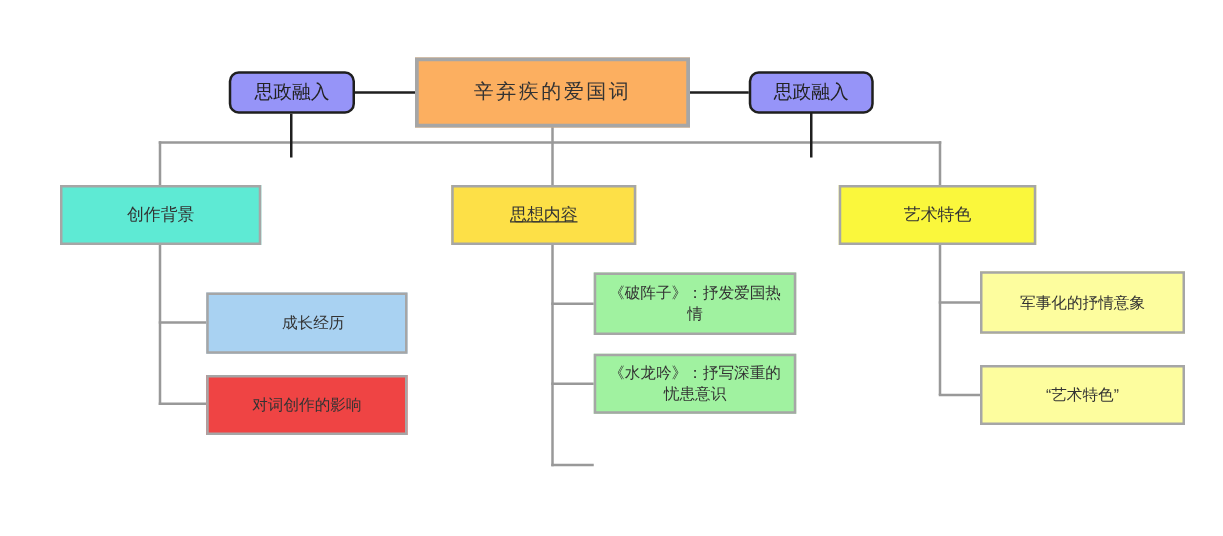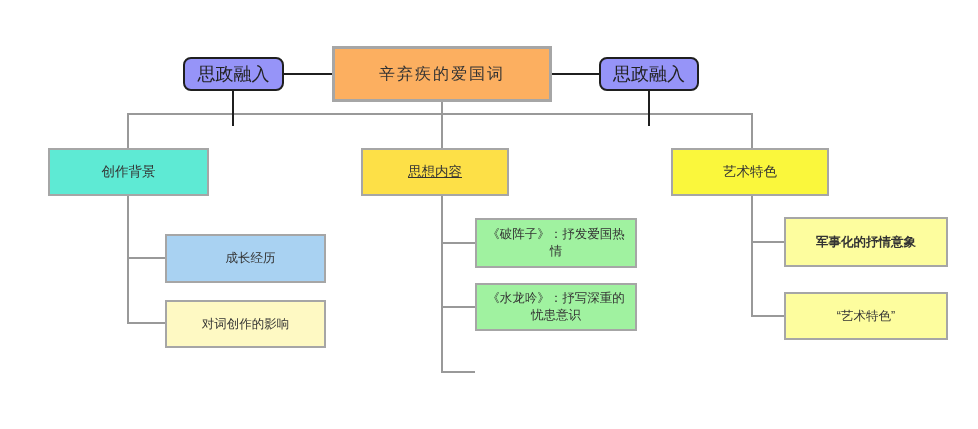--- a/index.html
+++ b/index.html
@@ -5,21 +5,21 @@
   html,body{margin:0;padding:0;background:#ffffff;}
   body{font-family:"Liberation Sans","DejaVu Sans",sans-serif;}
   .canvas{position:relative;width:978px;height:429px;background:#ffffff;overflow:hidden;}
   .node{
     position:absolute;box-sizing:border-box;
     display:flex;align-items:center;justify-content:center;text-align:center;
     color:#333333;line-height:1.35;padding:2px 6px;
   }
   .rect{border:2px solid #A6A6A6;}
   .root{border:3px solid #A6A6A6;font-weight:normal;font-size:16px;letter-spacing:2px;}
-  .callout{border:2px solid #1F1F1F;border-radius:8px;font-size:18px;color:#222222;}
+  .callout{border:2px solid #1F1F1F;border-radius:8px;font-size:15px;color:#222222;}
   .branch{font-size:13.5px;}
   .sub{font-size:12.5px;}
   .line{position:absolute;}
 </style>
 </head>
 <body>
 
 <div class="canvas">
 
   <div class="line" style="left: 127px; top: 113px; width: 626px; height: 2px; background-color: rgb(153, 153, 153);"></div>
@@ -48,21 +48,21 @@
   <div class="node root" style="left: 332px; top: 46px; width: 220px; height: 56px; background-color: rgb(252, 175, 96);">辛弃疾的爱国词</div>
 
   <div class="node callout" style="left: 183px; top: 57px; width: 101px; height: 34px; background-color: rgb(150, 148, 248);">思政融入</div>
   <div class="node callout" style="left: 599px; top: 57px; width: 100px; height: 34px; background-color: rgb(150, 148, 248);">思政融入</div>
 
   <div class="node rect branch" style="left: 48px; top: 148px; width: 161px; height: 48px; background-color: #5eead4;">创作背景</div>
   <div class="node rect branch" style="left: 361px; top: 148px; width: 148px; height: 48px; background-color: #fde047; text-decoration: underline;">思想内容</div>
   <div class="node rect branch" style="left: 671px; top: 148px; width: 158px; height: 48px; background-color: rgb(250, 247, 60);">艺术特色</div>
 
   <div class="node rect sub" style="left: 165px; top: 234px; width: 161px; height: 49px; background-color: rgb(169, 210, 242); padding-left: 16px;">成长经历</div>
-  <div class="node rect sub" style="left: 165px; top: 300px; width: 161px; height: 48px; background-color: #fef9c3;">对词创作的影响</div>
+  <div class="node rect sub" style="left: 165px; top: 300px; width: 161px; height: 48px; background-color: #ef4444;">对词创作的影响</div>
 
   <div class="node rect sub" style="left: 475px; top: 218px; width: 162px; height: 50px; background-color: rgb(160, 242, 160);">《破阵子》：抒发爱国热情</div>
   <div class="node rect sub" style="left: 475px; top: 283px; width: 162px; height: 48px; background-color: rgb(160, 242, 160);">《水龙吟》：抒写深重的忧患意识</div>
 
-  <div class="node rect sub" style="left: 784px; top: 217px; width: 164px; height: 50px; background-color: rgb(253, 253, 158); font-weight: bold;">军事化的抒情意象</div>
+  <div class="node rect sub" style="left: 784px; top: 217px; width: 164px; height: 50px; background-color: rgb(253, 253, 158);">军事化的抒情意象</div>
   <div class="node rect sub" style="left: 784px; top: 292px; width: 164px; height: 48px; background-color: rgb(253, 253, 158);">“艺术特色”</div>
 
 </div>
 
 </body></html>

